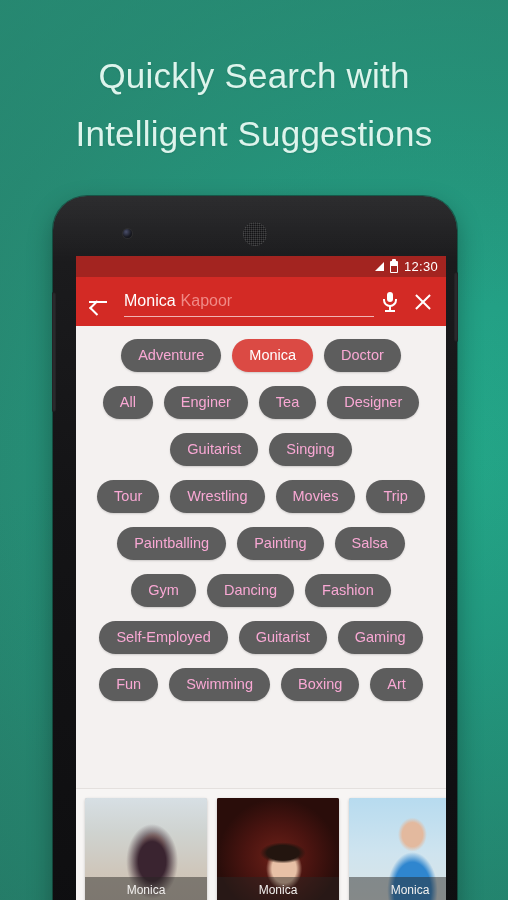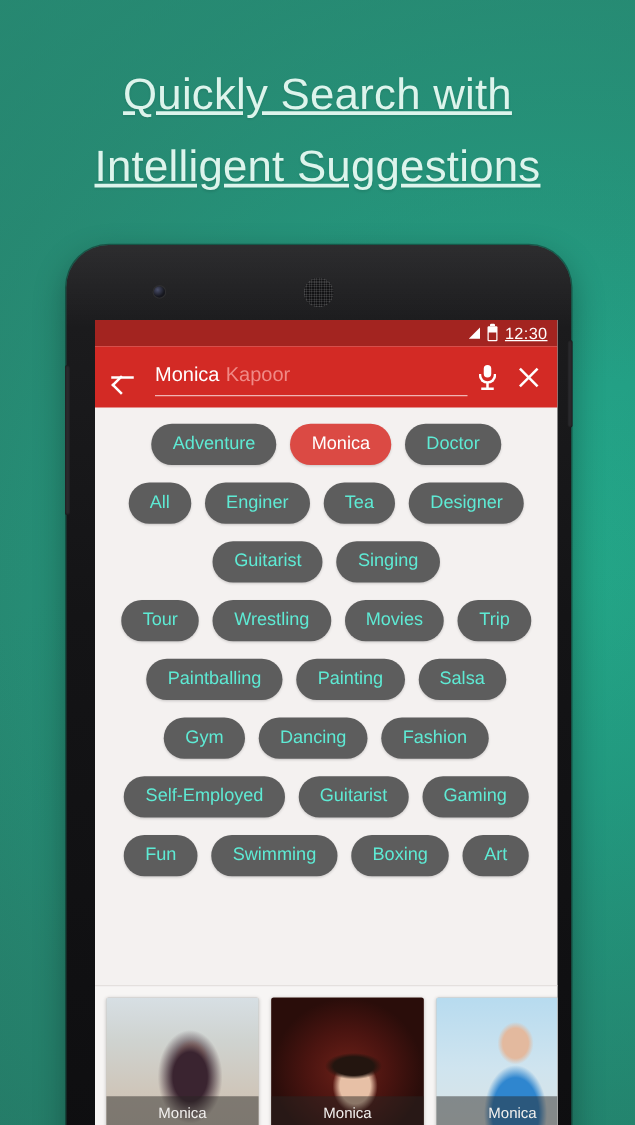--- a/index.html
+++ b/index.html
@@ -25,21 +25,20 @@
   
   #headline {
     position:absolute; top:47px; left:0; right:0;
     text-align:center;
     color:#ddf4ec;
     font-size:35px;
     font-weight:300;
     line-height:58px;
     letter-spacing:.2px;
     text-shadow:0 1px 2px rgba(0,0,0,.10);
-    text-decoration:underline;
   }
   #headline .l { display:block; }
 
   
   #phone {
     position:absolute;
     left:53px; top:196px;
     width:404px; height:740px;
     background:linear-gradient(180deg,#1d1d1f 0%,#141416 40%,#0e0e10 100%);
     border-radius:34px 34px 18px 18px;
@@ -101,21 +100,21 @@
     background:#fff; position:relative;
   }
   #battery-icon:before{
     content:""; position:absolute; top:-2px; left:2px;
     width:4px; height:2px; background:#fff; border-radius:1px 1px 0 0;
   }
   #battery-icon:after{
     content:""; position:absolute; left:1px; right:1px; top:5px; bottom:1px;
     background:#a32420;
   }
-  #clock { font-size:13px; letter-spacing:.3px;text-decoration:underline; }
+  #clock { font-size:13px; letter-spacing:.3px; }
 
   
   #search-bar {
     height:49px; background:#d32a25;
     display:flex; align-items:center;
     padding:0 12px 0 10px;
     position:relative;
   }
   #back-icon { width:24px; height:24px; flex:0 0 24px; position:relative; }
   #back-icon:before{
@@ -166,21 +165,21 @@
     height:429px;
     overflow:hidden;
   }
   .tag-row {
     display:flex; justify-content:center; align-items:center;
     gap:11px;
     margin-bottom:14px;
   }
   .tag {
     background:#5d5d5d;
-    color:#5eead4;
+    color:#f9a8d4;
     font-size:14.5px;
     padding:8px 17px 9px;
     border-radius:18px;
     white-space:nowrap;
     box-shadow:0 1px 2px rgba(0,0,0,.16);
   }
   .tag.selected { background:#db4a44; color:#ffffff; }
 
   
   #results-strip {

